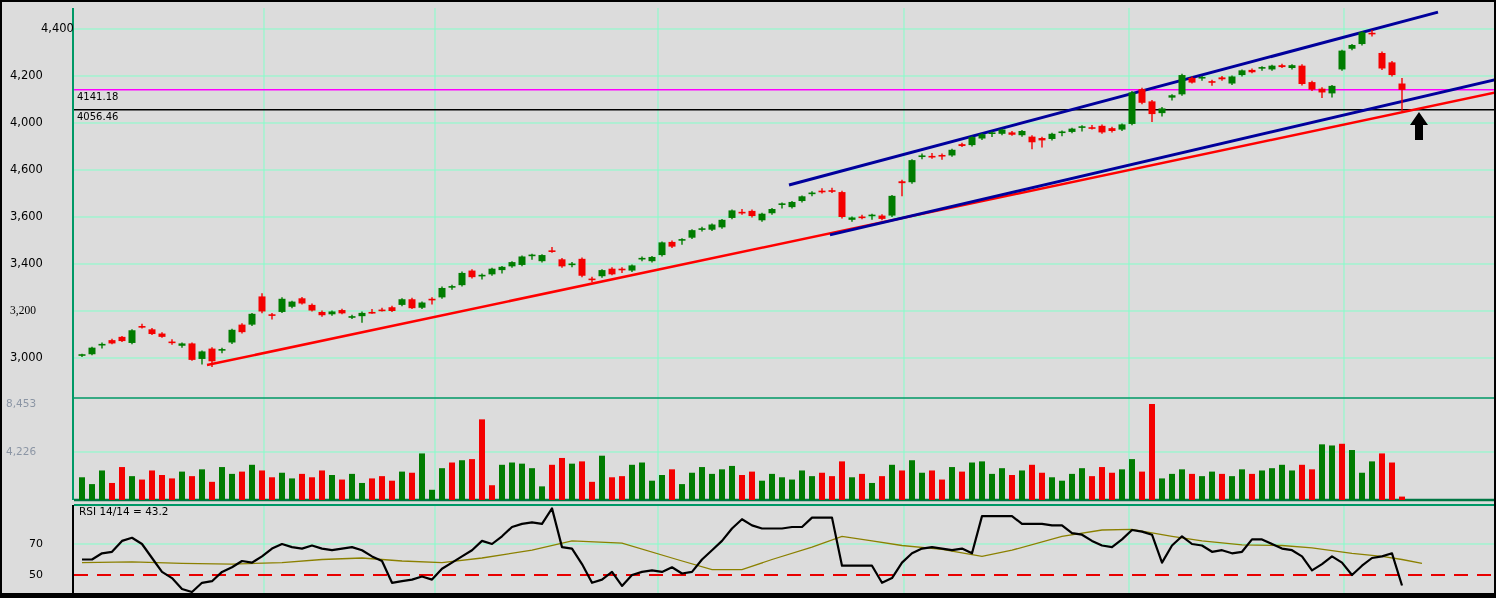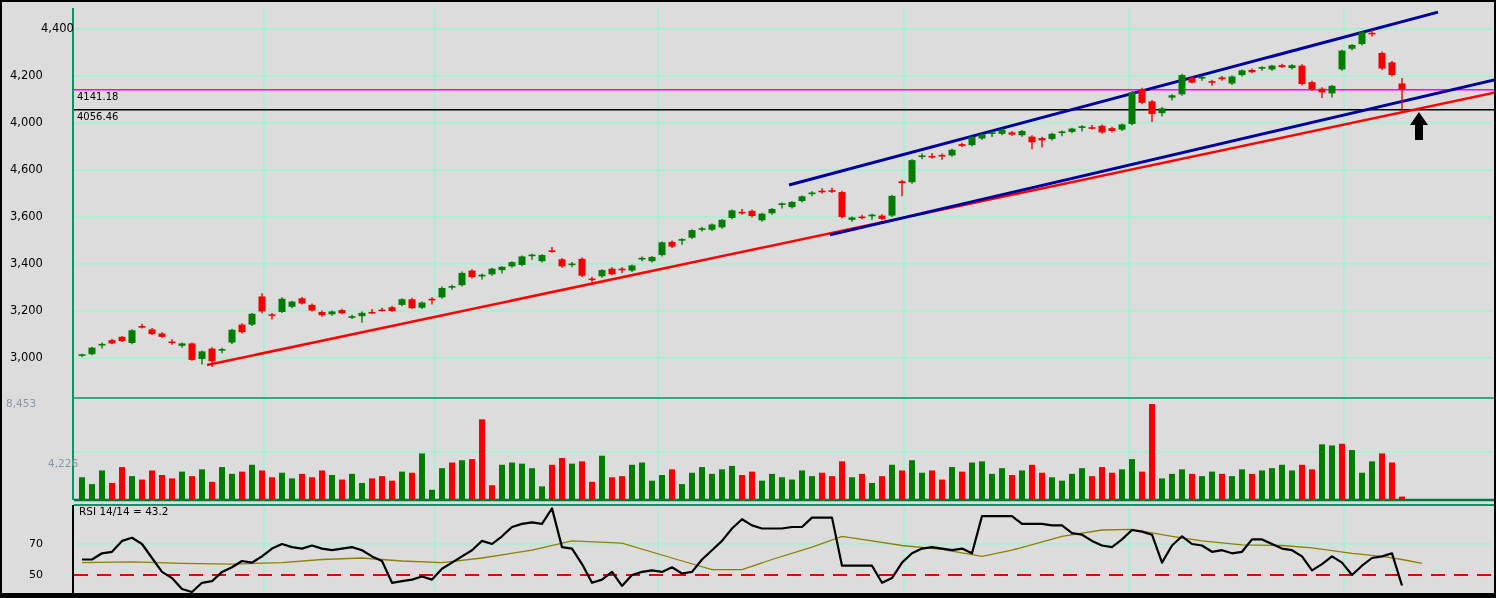--- a/index.html
+++ b/index.html
@@ -475,20 +475,20 @@
   <div id="rsi-label" class="lbl">RSI 14/14 = 43.2</div>
   <div id="ref-label-1" class="lbl ref-lbl" style="top: 89.8227px;">4141.18</div>
   <div id="ref-label-2" class="lbl ref-lbl" style="top: 109.732px;">4056.46</div>
   <div id="axis-labels">
       <div class="lbl price-lbl" style="top: 20.5px; margin-left: 31px;">4,400</div>
       <div class="lbl price-lbl" style="top: 67.5px;">4,200</div>
       <div class="lbl price-lbl" style="top: 114.5px; text-align: right;">4,000</div>
       <div class="lbl price-lbl" style="top: 161.5px;">4,600</div>
       <div class="lbl price-lbl" style="top: 208.5px;">3,600</div>
       <div class="lbl price-lbl" style="top: 255.5px;">3,400</div>
-      <div class="lbl price-lbl" style="top: 302.5px;">3,200</div>
+      <div class="lbl price-lbl" style="top: 302.5px; font-family: Liberation Serif, serif;">3,200</div>
       <div class="lbl price-lbl" style="top: 349.5px;">3,000</div>
       <div class="lbl vol-lbl" style="top: 395.989px;">8,453</div>
-      <div class="lbl vol-lbl" style="top: 456px; margin-left: 42px;">4,226</div>
+      <div class="lbl vol-lbl" style="top: 444px;">4,226</div>
       <div class="lbl rsi-lvl-lbl" style="top: 536px;">70</div>
       <div class="lbl rsi-lvl-lbl" style="top: 567px;">50</div>
     </div>
 </div>
 
 </body></html>

